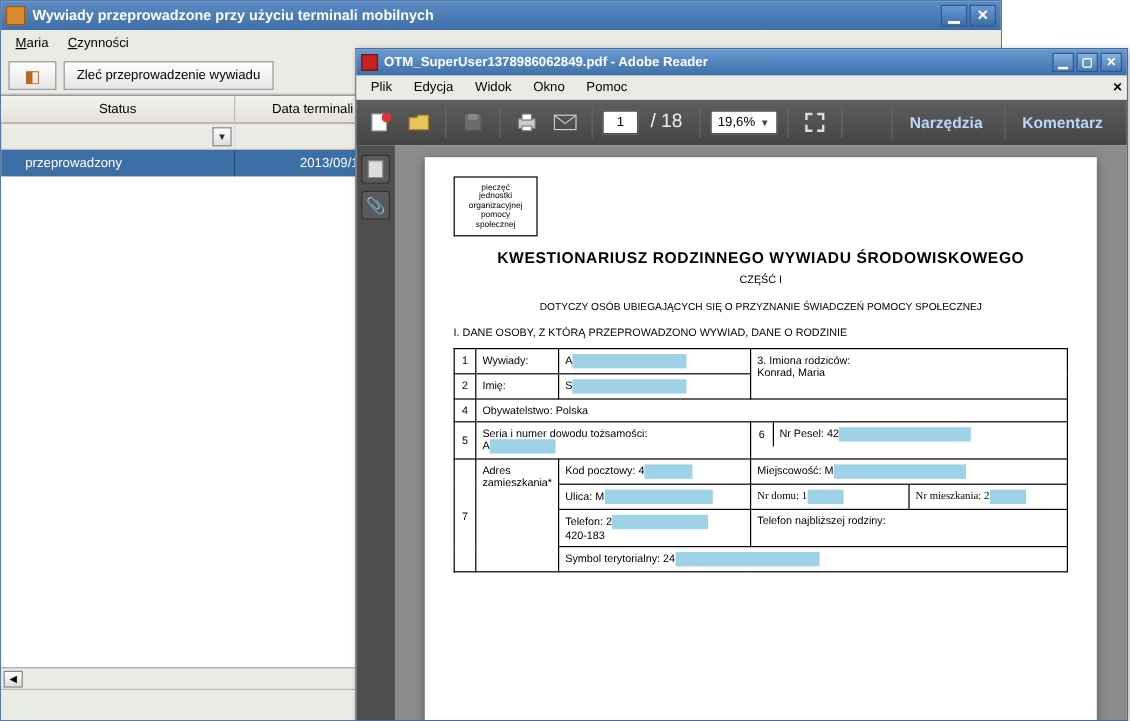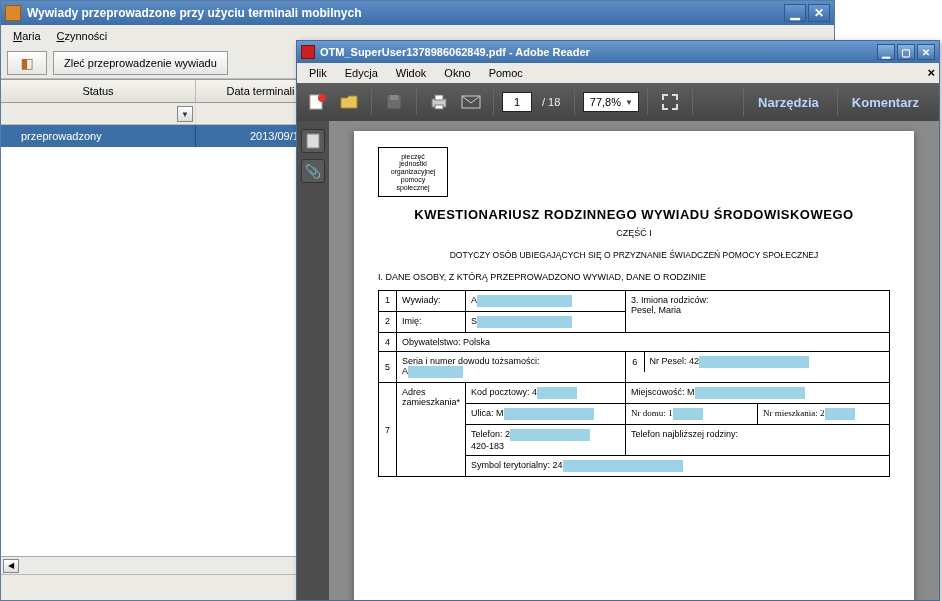--- a/index.html
+++ b/index.html
@@ -207,21 +207,21 @@
     border-radius: 3px;
   }
   .rtool-sep { width: 1px; height: 26px; background: #666; margin: 0 4px; }
   .page-box {
     width: 30px; height: 20px;
     background: #fff; color: #000;
     border: 1px solid #222;
     display: flex; align-items: center; justify-content: center;
     font-size: 11px;
   }
-  .page-total { font-size: 11px; color: #eee; padding: 0 6px; }
+  .page-total { font-size: 16px; color: #eee; padding: 0 6px; }
   .zoom-box {
     width: 56px; height: 20px;
     background: #fff; color: #000;
     border: 1px solid #222;
     display: flex; align-items: center; justify-content: center;
     font-size: 11px;
     gap: 4px;
   }
   .zoom-box .zd { font-size: 8px; color: #444; }
   .reader-toolbar .spacer { flex: 1; }
@@ -393,21 +393,21 @@
       <svg width="20" height="14">
           <rect x="1" y="1" width="18" height="12" fill="none" stroke="#ccc"></rect>
           <path d="M1 1 L10 8 L19 1" fill="none" stroke="#ccc"></path>
         </svg>
     </div>
     <div class="rtool-sep"></div>
     <div class="page-box">1</div>
     <div class="page-total">/ 18</div>
     <div class="rtool-sep"></div>
     <div class="zoom-box">
-      <span>77,8%</span>
+      <span>19,6%</span>
       <span class="zd">▼</span>
     </div>
     <div class="rtool-sep"></div>
     <div class="rtool-btn">
       <svg width="18" height="18">
           <path d="M2 7 L2 2 L7 2 M11 2 L16 2 L16 7 M16 11 L16 16 L11 16 M7 16 L2 16 L2 11" fill="none" stroke="#ddd" stroke-width="2"></path>
         </svg>
     </div>
     <div class="rtool-sep"></div>
     <div class="spacer"></div>
@@ -438,21 +438,21 @@
         <div class="doc-sec">I. DANE OSOBY, Z KTÓRĄ PRZEPROWADZONO WYWIAD, DANE O RODZINIE</div>
 
         <table class="ftable">
           <tbody>
               <tr>
             <td style="width:18px;text-align:center;">1</td>
             <td style="width:60px;">Wywiady:</td>
             <td style="width:160px;"><span>A</span><span class="redact" style="width:95px;"></span></td>
             <td rowspan="2">
               <div>3. Imiona rodziców:</div>
-              <div>Pesel, Maria</div>
+              <div>Konrad, Maria</div>
             </td>
           </tr>
           <tr>
             <td style="text-align:center;">2</td>
             <td>Imię:</td>
             <td><span>S</span><span class="redact" style="width:95px;"></span></td>
           </tr>
           <tr>
             <td style="text-align:center;">4</td>
             <td colspan="3">Obywatelstwo: Polska</td>

